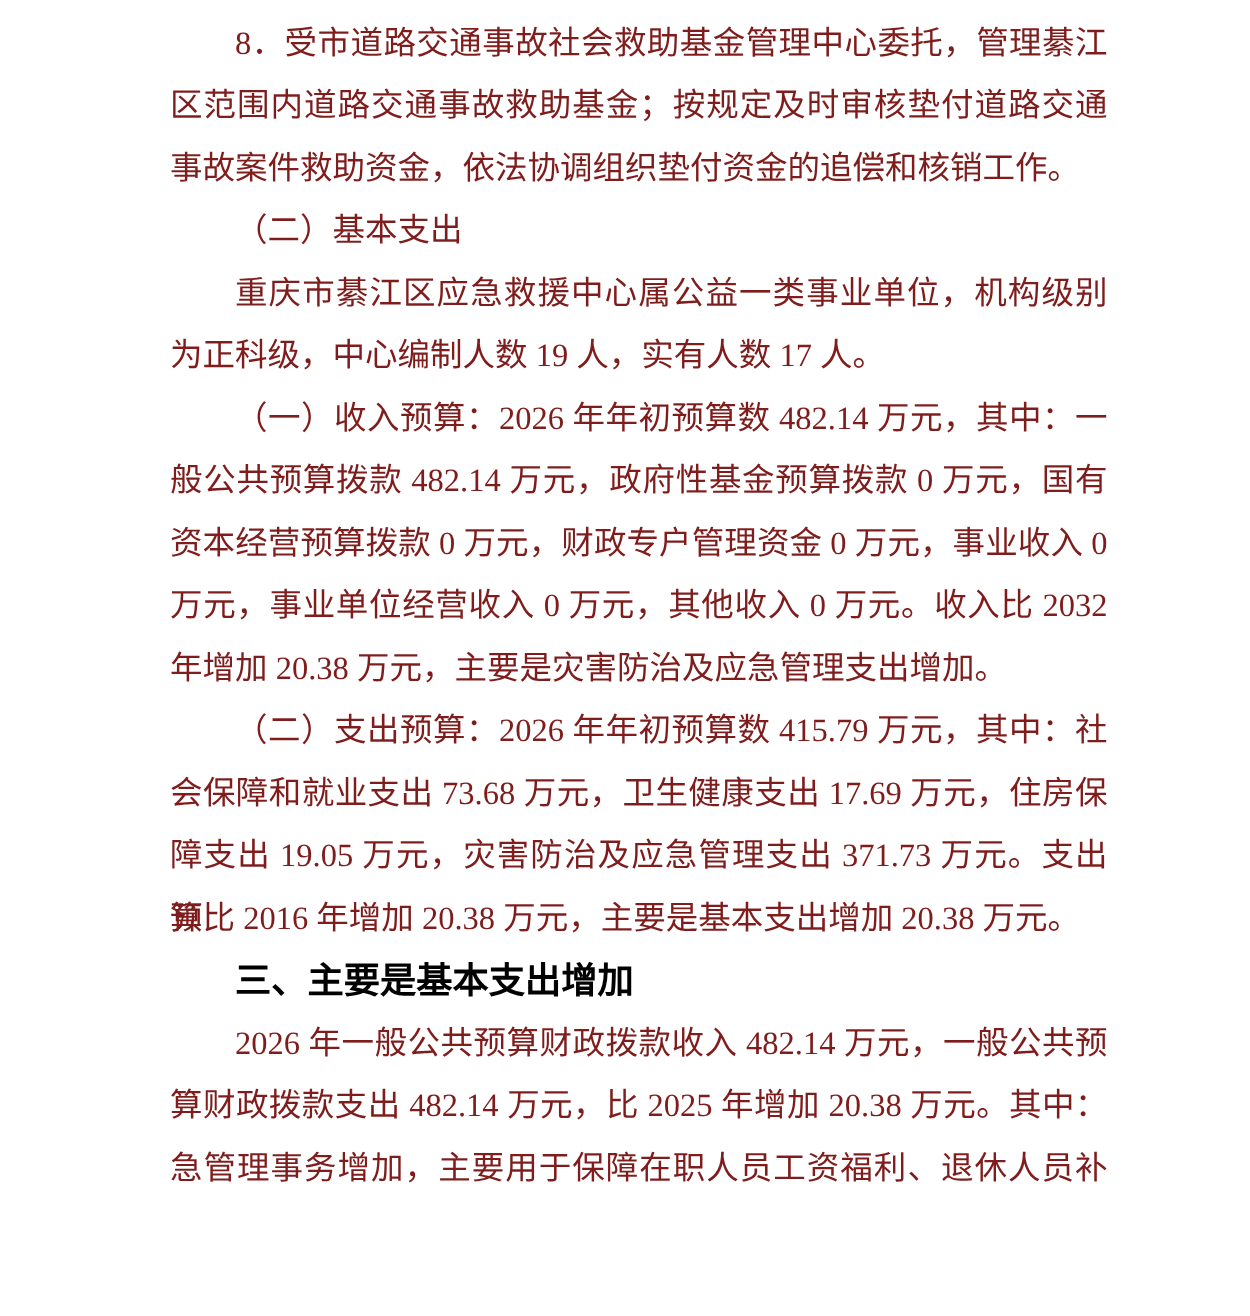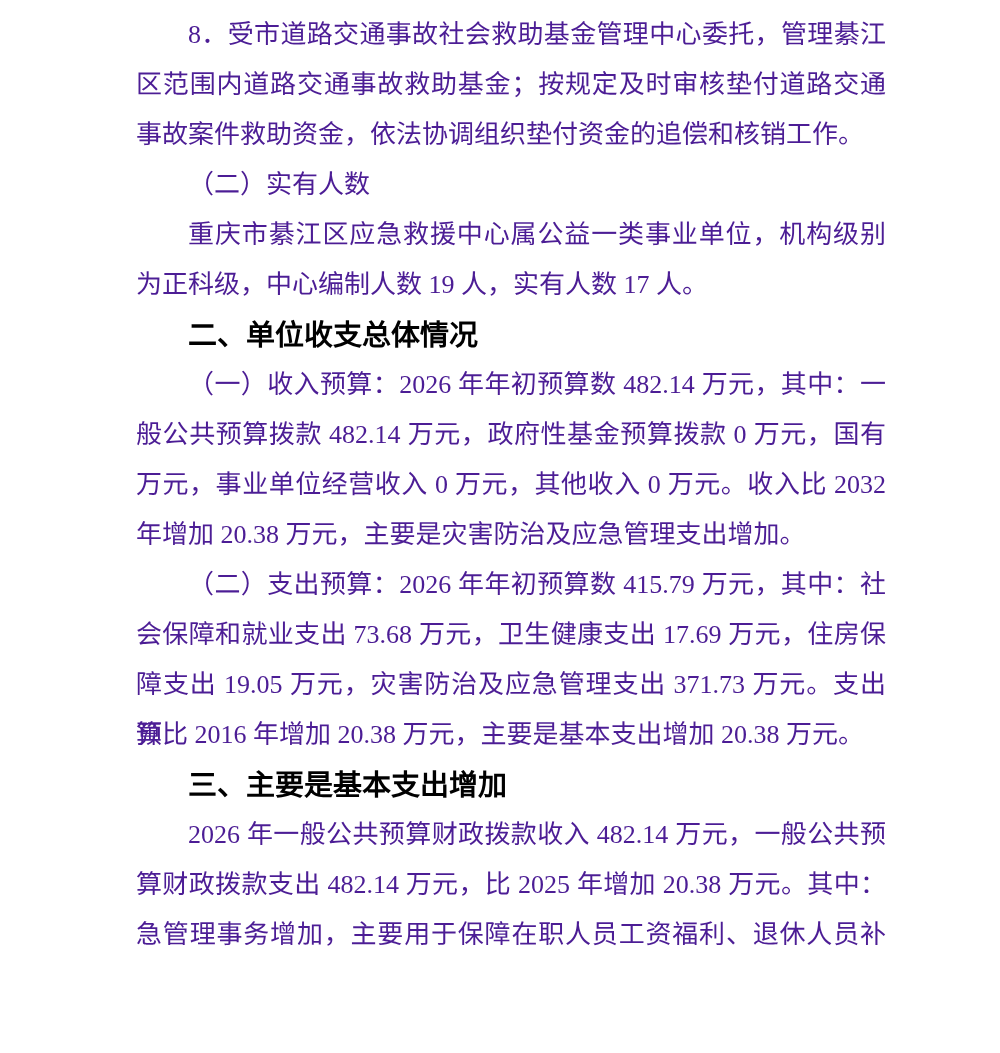--- a/index.html
+++ b/index.html
@@ -18,21 +18,21 @@
   .doc-content {
     position: absolute;
     left: 136px;
     top: 10px;
     width: 750px;
   }
   .line {
     height: 50px;
     line-height: 50px;
     font-size: 26px;
-    color: #4c1d95;
+    color: #7f1d1d;
     font-family: "Liberation Serif", "DejaVu Serif", serif;
     text-align: left;
     overflow: visible;
   }
   .line.just {
     text-align: justify;
     text-align-last: justify;
     text-justify: inter-character;
   }
   .line.ind {
@@ -46,26 +46,26 @@
   }
 </style>
 </head>
 <body>
 
 <div class="page">
   <div class="doc-content">
       <div class="line just ind">8．受市道路交通事故社会救助基金管理中心委托，管理綦江</div>
       <div class="line just">区范围内道路交通事故救助基金；按规定及时审核垫付道路交通</div>
       <div class="line">事故案件救助资金，依法协调组织垫付资金的追偿和核销工作。</div>
-      <div class="line ind">（二）实有人数</div>
+      <div class="line ind">（二）基本支出</div>
       <div class="line just ind">重庆市綦江区应急救援中心属公益一类事业单位，机构级别</div>
       <div class="line">为正科级，中心编制人数 19 人，实有人数 17 人。</div>
-      <div class="line heading ind">二、单位收支总体情况</div>
       <div class="line just ind">（一）收入预算：2026 年年初预算数 482.14 万元，其中：一</div>
       <div class="line just">般公共预算拨款 482.14 万元，政府性基金预算拨款 0 万元，国有</div>
+      <div class="line just">资本经营预算拨款 0 万元，财政专户管理资金 0 万元，事业收入 0</div>
       <div class="line just">万元，事业单位经营收入 0 万元，其他收入 0 万元。收入比 2032</div>
       <div class="line">年增加 20.38 万元，主要是灾害防治及应急管理支出增加。</div>
       <div class="line just ind">（二）支出预算：2026 年年初预算数 415.79 万元，其中：社</div>
       <div class="line just">会保障和就业支出 73.68 万元，卫生健康支出 17.69 万元，住房保</div>
       <div class="line just">障支出 19.05 万元，灾害防治及应急管理支出 371.73 万元。支出预</div>
       <div class="line">算比 2016 年增加 20.38 万元，主要是基本支出增加 20.38 万元。</div>
       <div class="line heading ind">三、主要是基本支出增加</div>
       <div class="line just ind">2026 年一般公共预算财政拨款收入 482.14 万元，一般公共预</div>
       <div class="line just">算财政拨款支出 482.14 万元，比 2025 年增加 20.38 万元。其中：</div>
       <div class="line just">急管理事务增加，主要用于保障在职人员工资福利、退休人员补</div>

